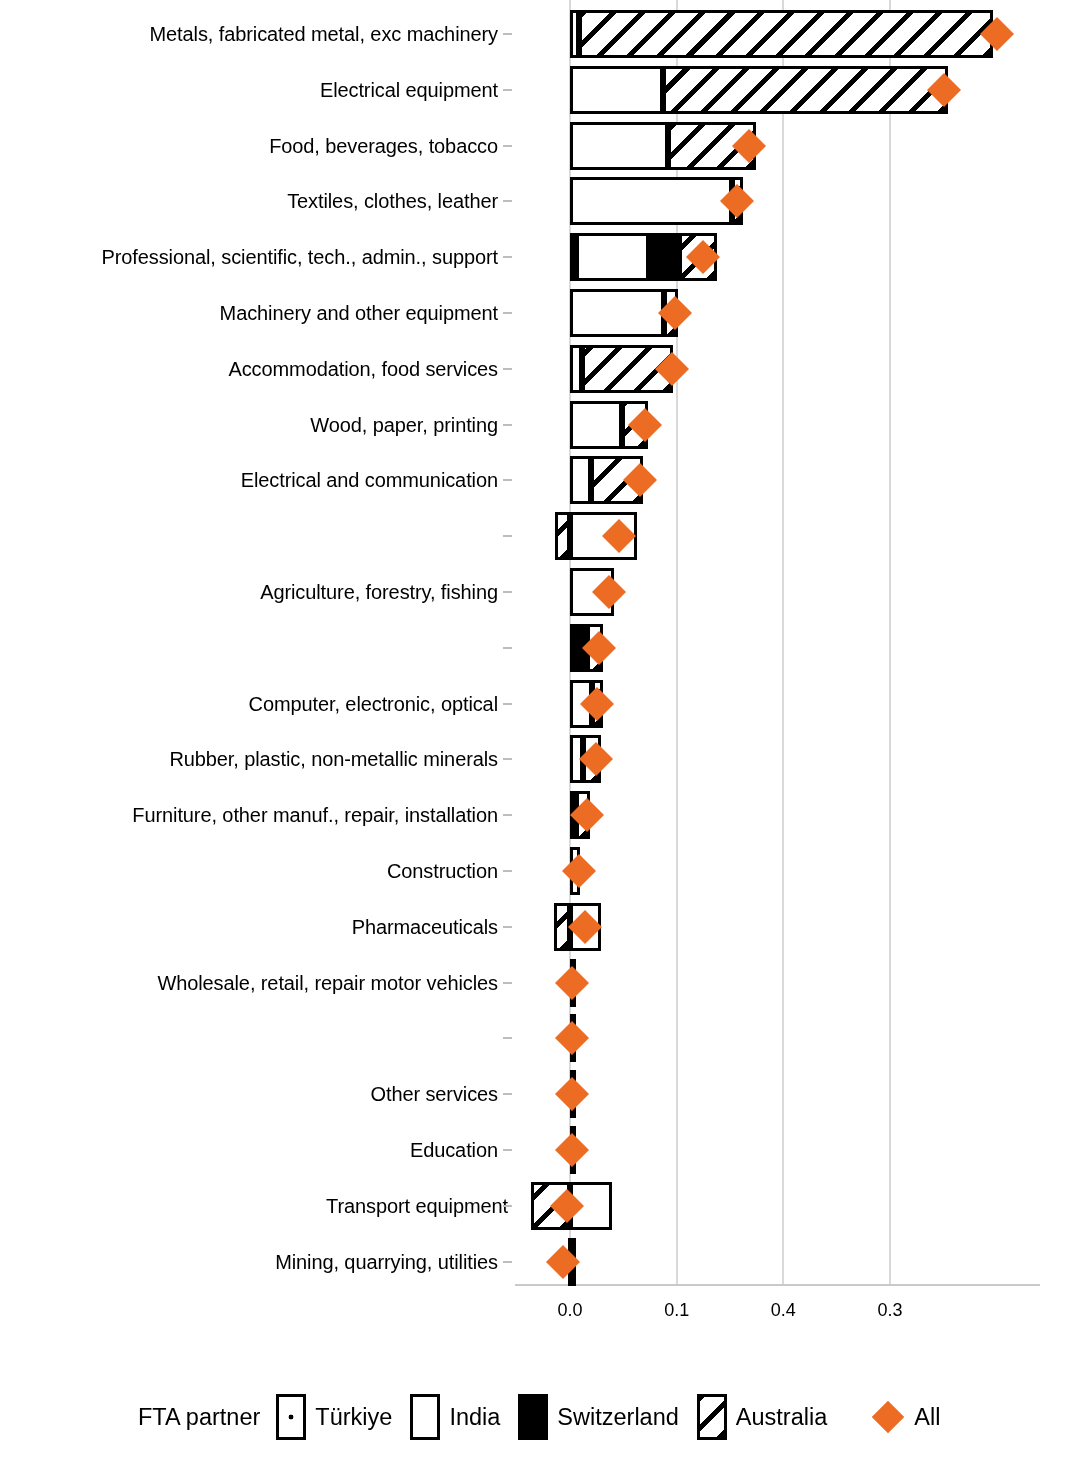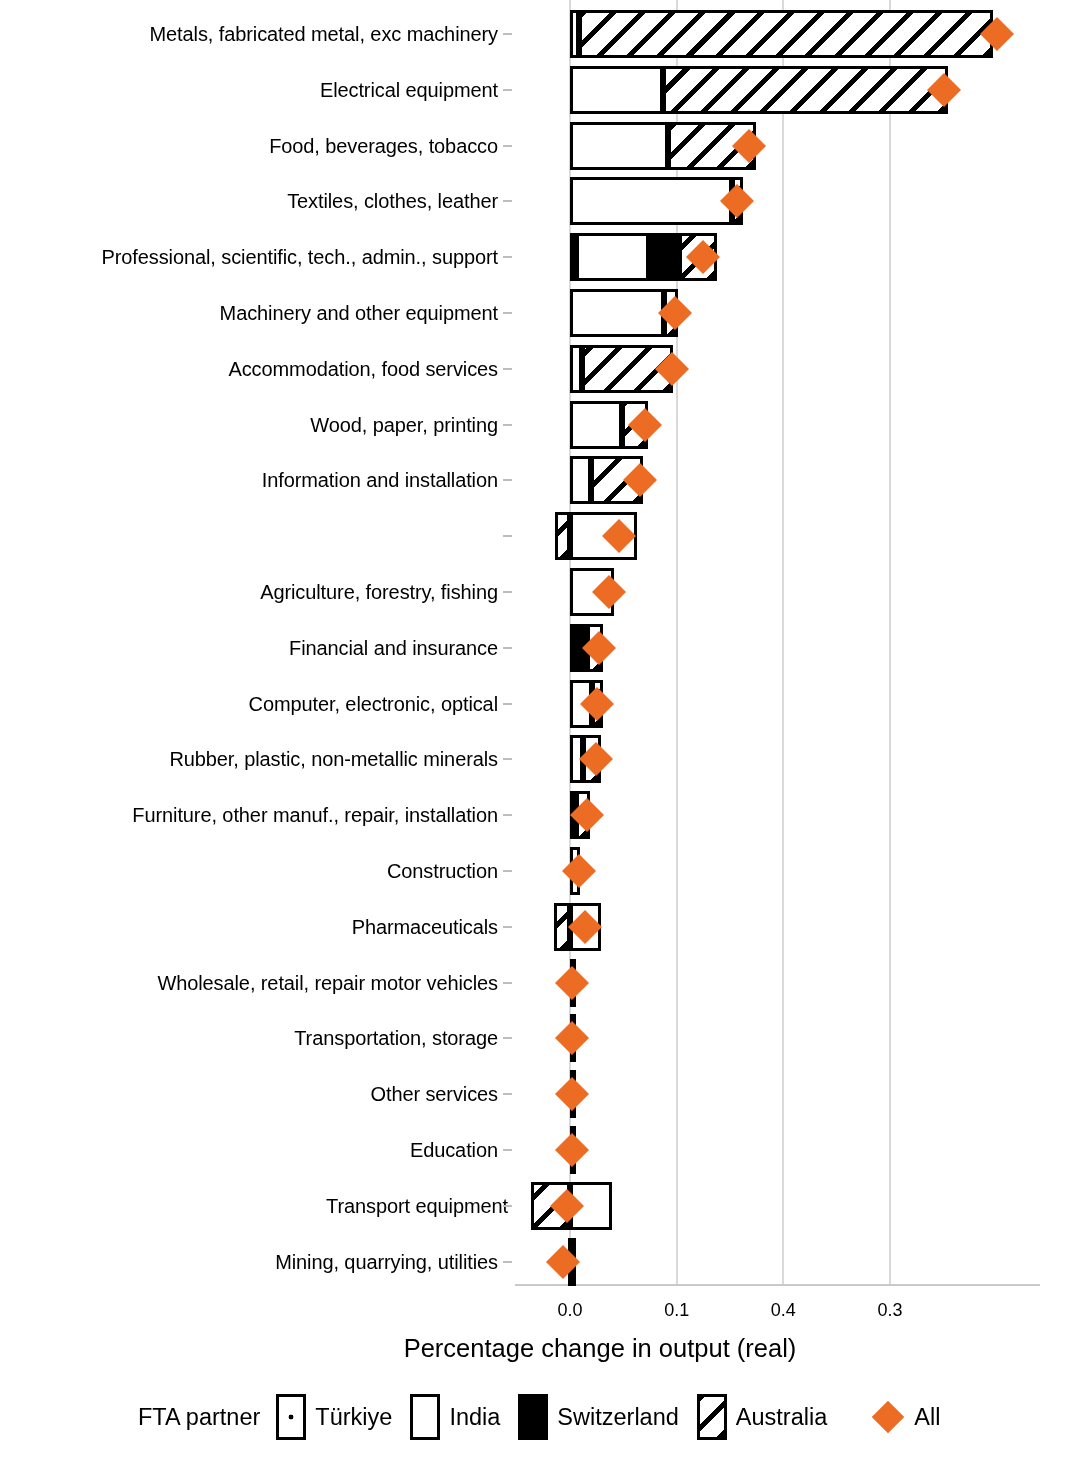--- a/index.html
+++ b/index.html
@@ -65,40 +65,38 @@
         <div class="ylab" style="top: 201.4px; right: 14px;">Textiles, clothes, leather</div>
         <div class="ytick" style="top: 201.4px; right: 0px;"></div>
         <div class="ylab" style="top: 257.2px; right: 14px;">Professional, scientific, tech., admin., support</div>
         <div class="ytick" style="top: 257.2px; right: 0px;"></div>
         <div class="ylab" style="top: 313px; right: 14px;">Machinery and other equipment</div>
         <div class="ytick" style="top: 313px; right: 0px;"></div>
         <div class="ylab" style="top: 368.8px; right: 14px;">Accommodation, food services</div>
         <div class="ytick" style="top: 368.8px; right: 0px;"></div>
         <div class="ylab" style="top: 424.6px; right: 14px;">Wood, paper, printing</div>
         <div class="ytick" style="top: 424.6px; right: 0px;"></div>
-        <div class="ylab" style="top: 480.4px; right: 14px;">Information and installation</div>
+        <div class="ylab" style="top: 480.4px; right: 14px;">Electrical and communication</div>
         <div class="ytick" style="top: 480.4px; right: 0px;"></div>
         <div class="ytick" style="top: 536.2px; right: 0px;"></div>
         <div class="ylab" style="top: 592px; right: 14px;">Agriculture, forestry, fishing</div>
         <div class="ytick" style="top: 592px; right: 0px;"></div>
-        <div class="ylab" style="top: 647.8px; right: 14px;">Financial and insurance</div>
         <div class="ytick" style="top: 647.8px; right: 0px;"></div>
         <div class="ylab" style="top: 703.6px; right: 14px;">Computer, electronic, optical</div>
         <div class="ytick" style="top: 703.6px; right: 0px;"></div>
         <div class="ylab" style="top: 759.4px; right: 14px;">Rubber, plastic, non-metallic minerals</div>
         <div class="ytick" style="top: 759.4px; right: 0px;"></div>
         <div class="ylab" style="top: 815.2px; right: 14px;">Furniture, other manuf., repair, installation</div>
         <div class="ytick" style="top: 815.2px; right: 0px;"></div>
         <div class="ylab" style="top: 871px; right: 14px;">Construction</div>
         <div class="ytick" style="top: 871px; right: 0px;"></div>
         <div class="ylab" style="top: 926.8px; right: 14px;">Pharmaceuticals</div>
         <div class="ytick" style="top: 926.8px; right: 0px;"></div>
         <div class="ylab" style="top: 982.6px; right: 14px;">Wholesale, retail, repair motor vehicles</div>
         <div class="ytick" style="top: 982.6px; right: 0px;"></div>
-        <div class="ylab" style="top: 1038.4px; right: 14px;">Transportation, storage</div>
         <div class="ytick" style="top: 1038.4px; right: 0px;"></div>
         <div class="ylab" style="top: 1094.2px; right: 14px;">Other services</div>
         <div class="ytick" style="top: 1094.2px; right: 0px;"></div>
         <div class="ylab" style="top: 1150px; right: 14px;">Education</div>
         <div class="ytick" style="top: 1150px; right: 0px;"></div>
         <div class="ylab" style="top: 1205.8px; right: 4px;">Transport equipment</div>
         <div class="ytick" style="top: 1205.8px; right: 0px;"></div>
         <div class="ylab" style="top: 1261.6px; right: 14px;">Mining, quarrying, utilities</div>
         <div class="ytick" style="top: 1261.6px; right: 0px;"></div>
       </div>
@@ -221,21 +219,20 @@
         </div>
       </div>
   </div>
 
   <div id="xticks">
       <div class="xtick-lab" style="left: 570px;">0.0</div>
       <div class="xtick-lab" style="left: 676.667px;">0.1</div>
       <div class="xtick-lab" style="left: 783.333px;">0.4</div>
       <div class="xtick-lab" style="left: 890px;">0.3</div>
     </div>
-  <div id="xtitle"><span>Percentage change in output (real)</span></div>
 
   <div id="legend">
     <div class="lg-title">FTA  partner</div>
   <div class="lg-item">
         <div class="lg-key turkiye"></div>
         <div class="lg-lab">Türkiye</div>
       </div>
       <div class="lg-item">
         <div class="lg-key india"></div>
         <div class="lg-lab">India</div>

